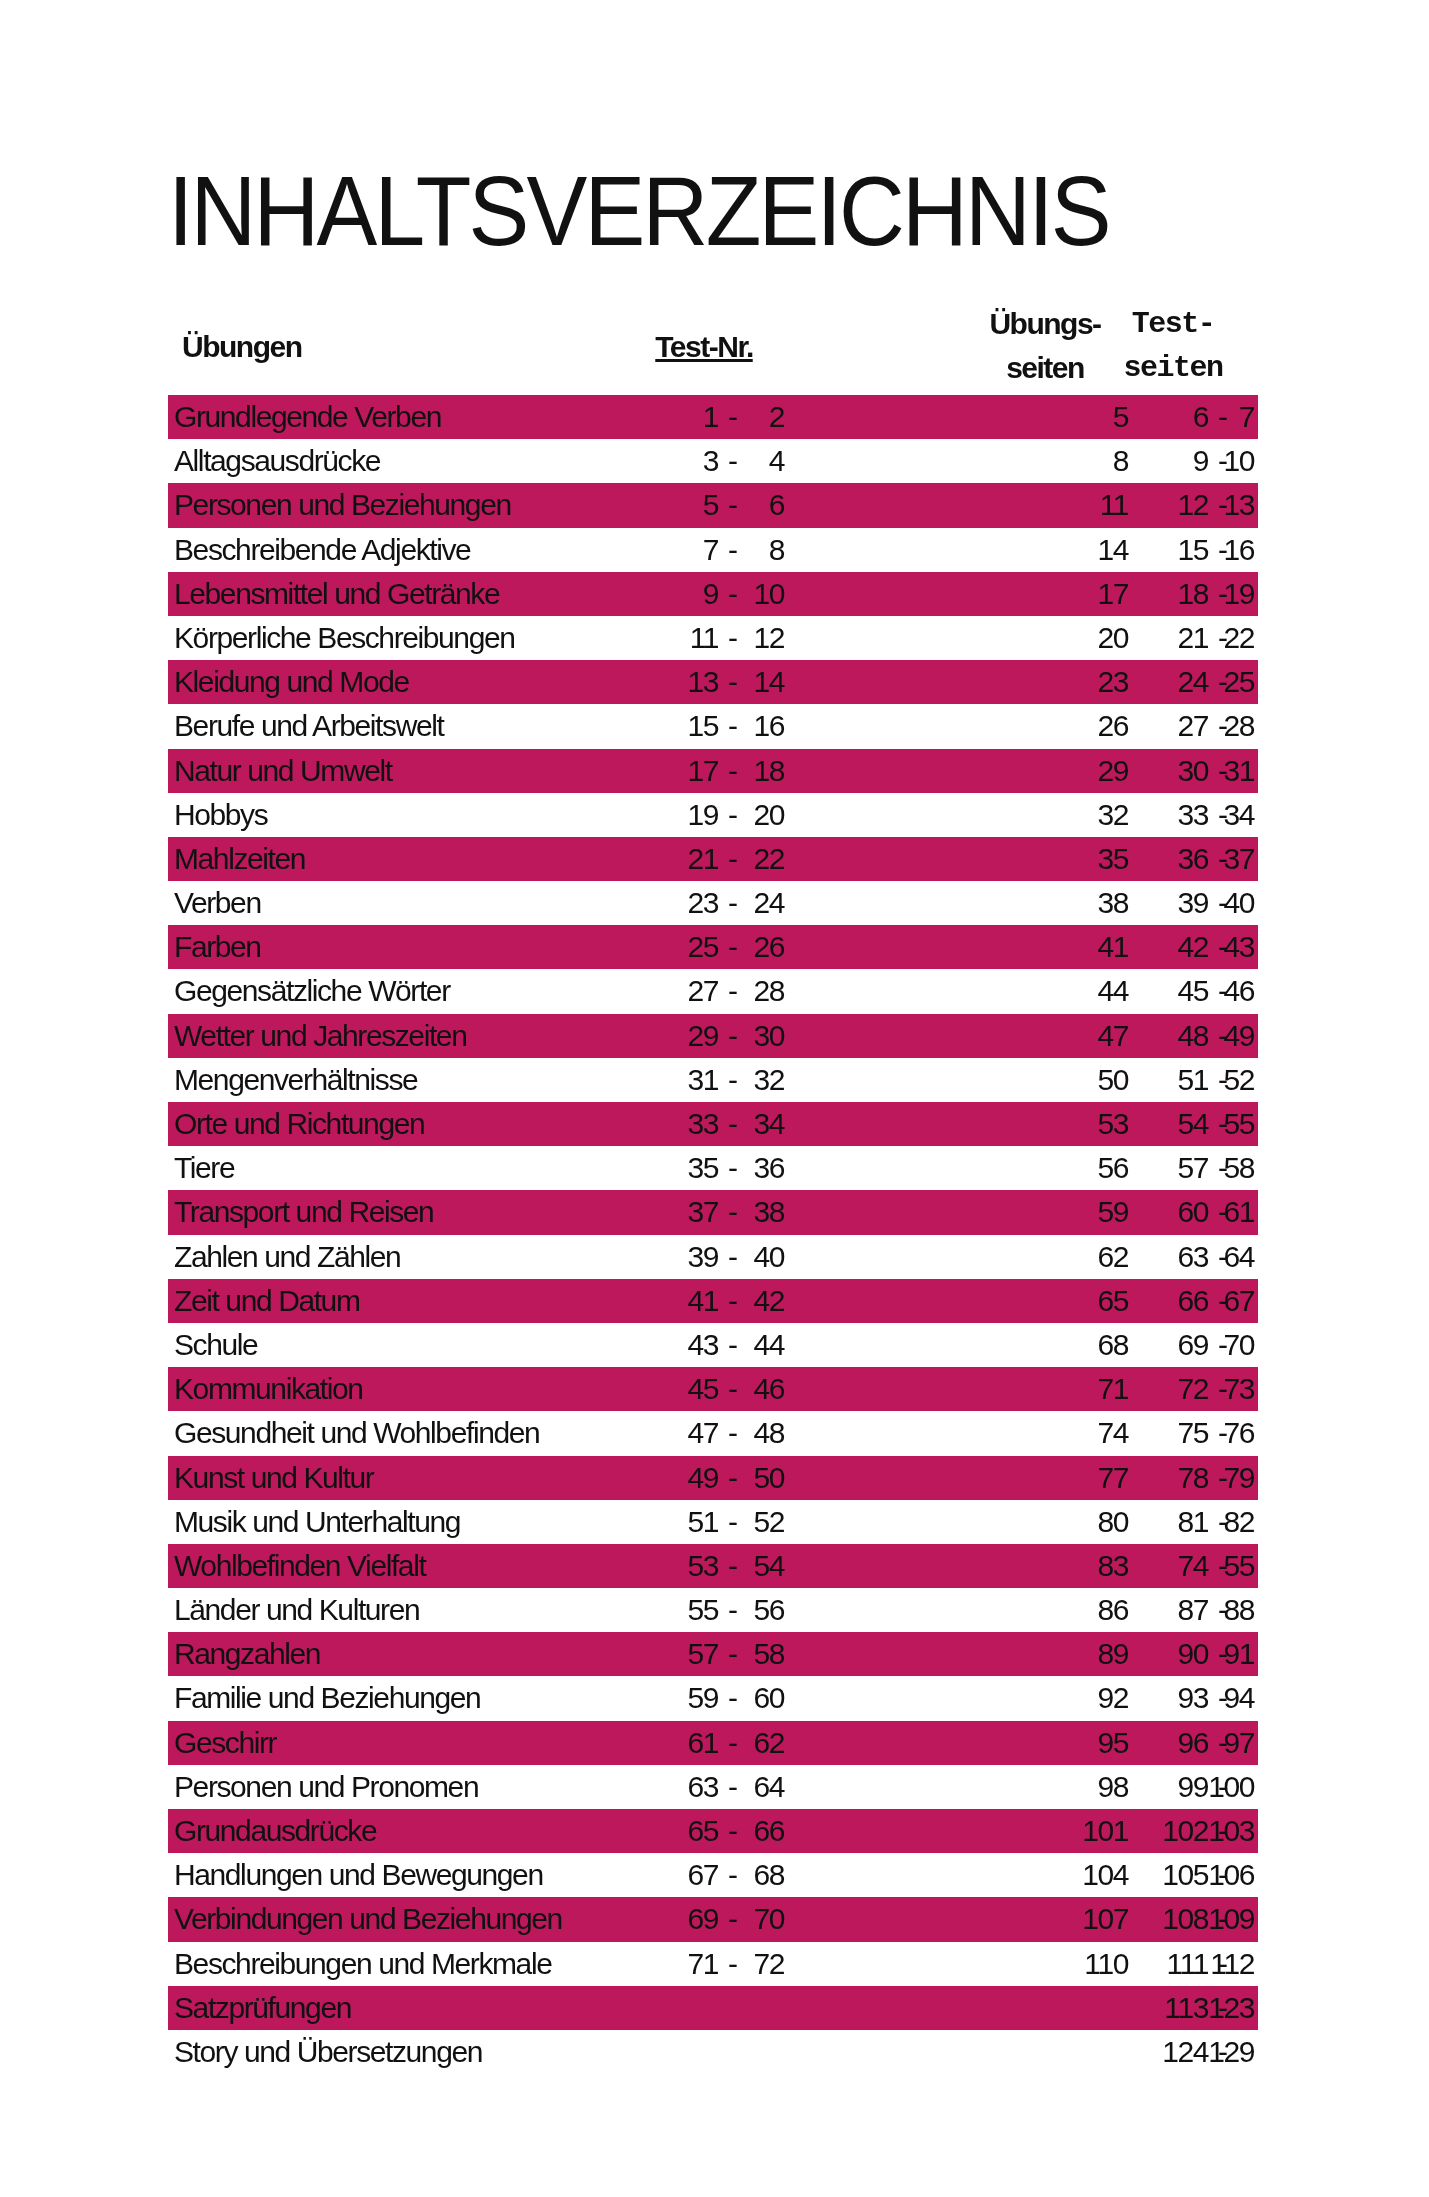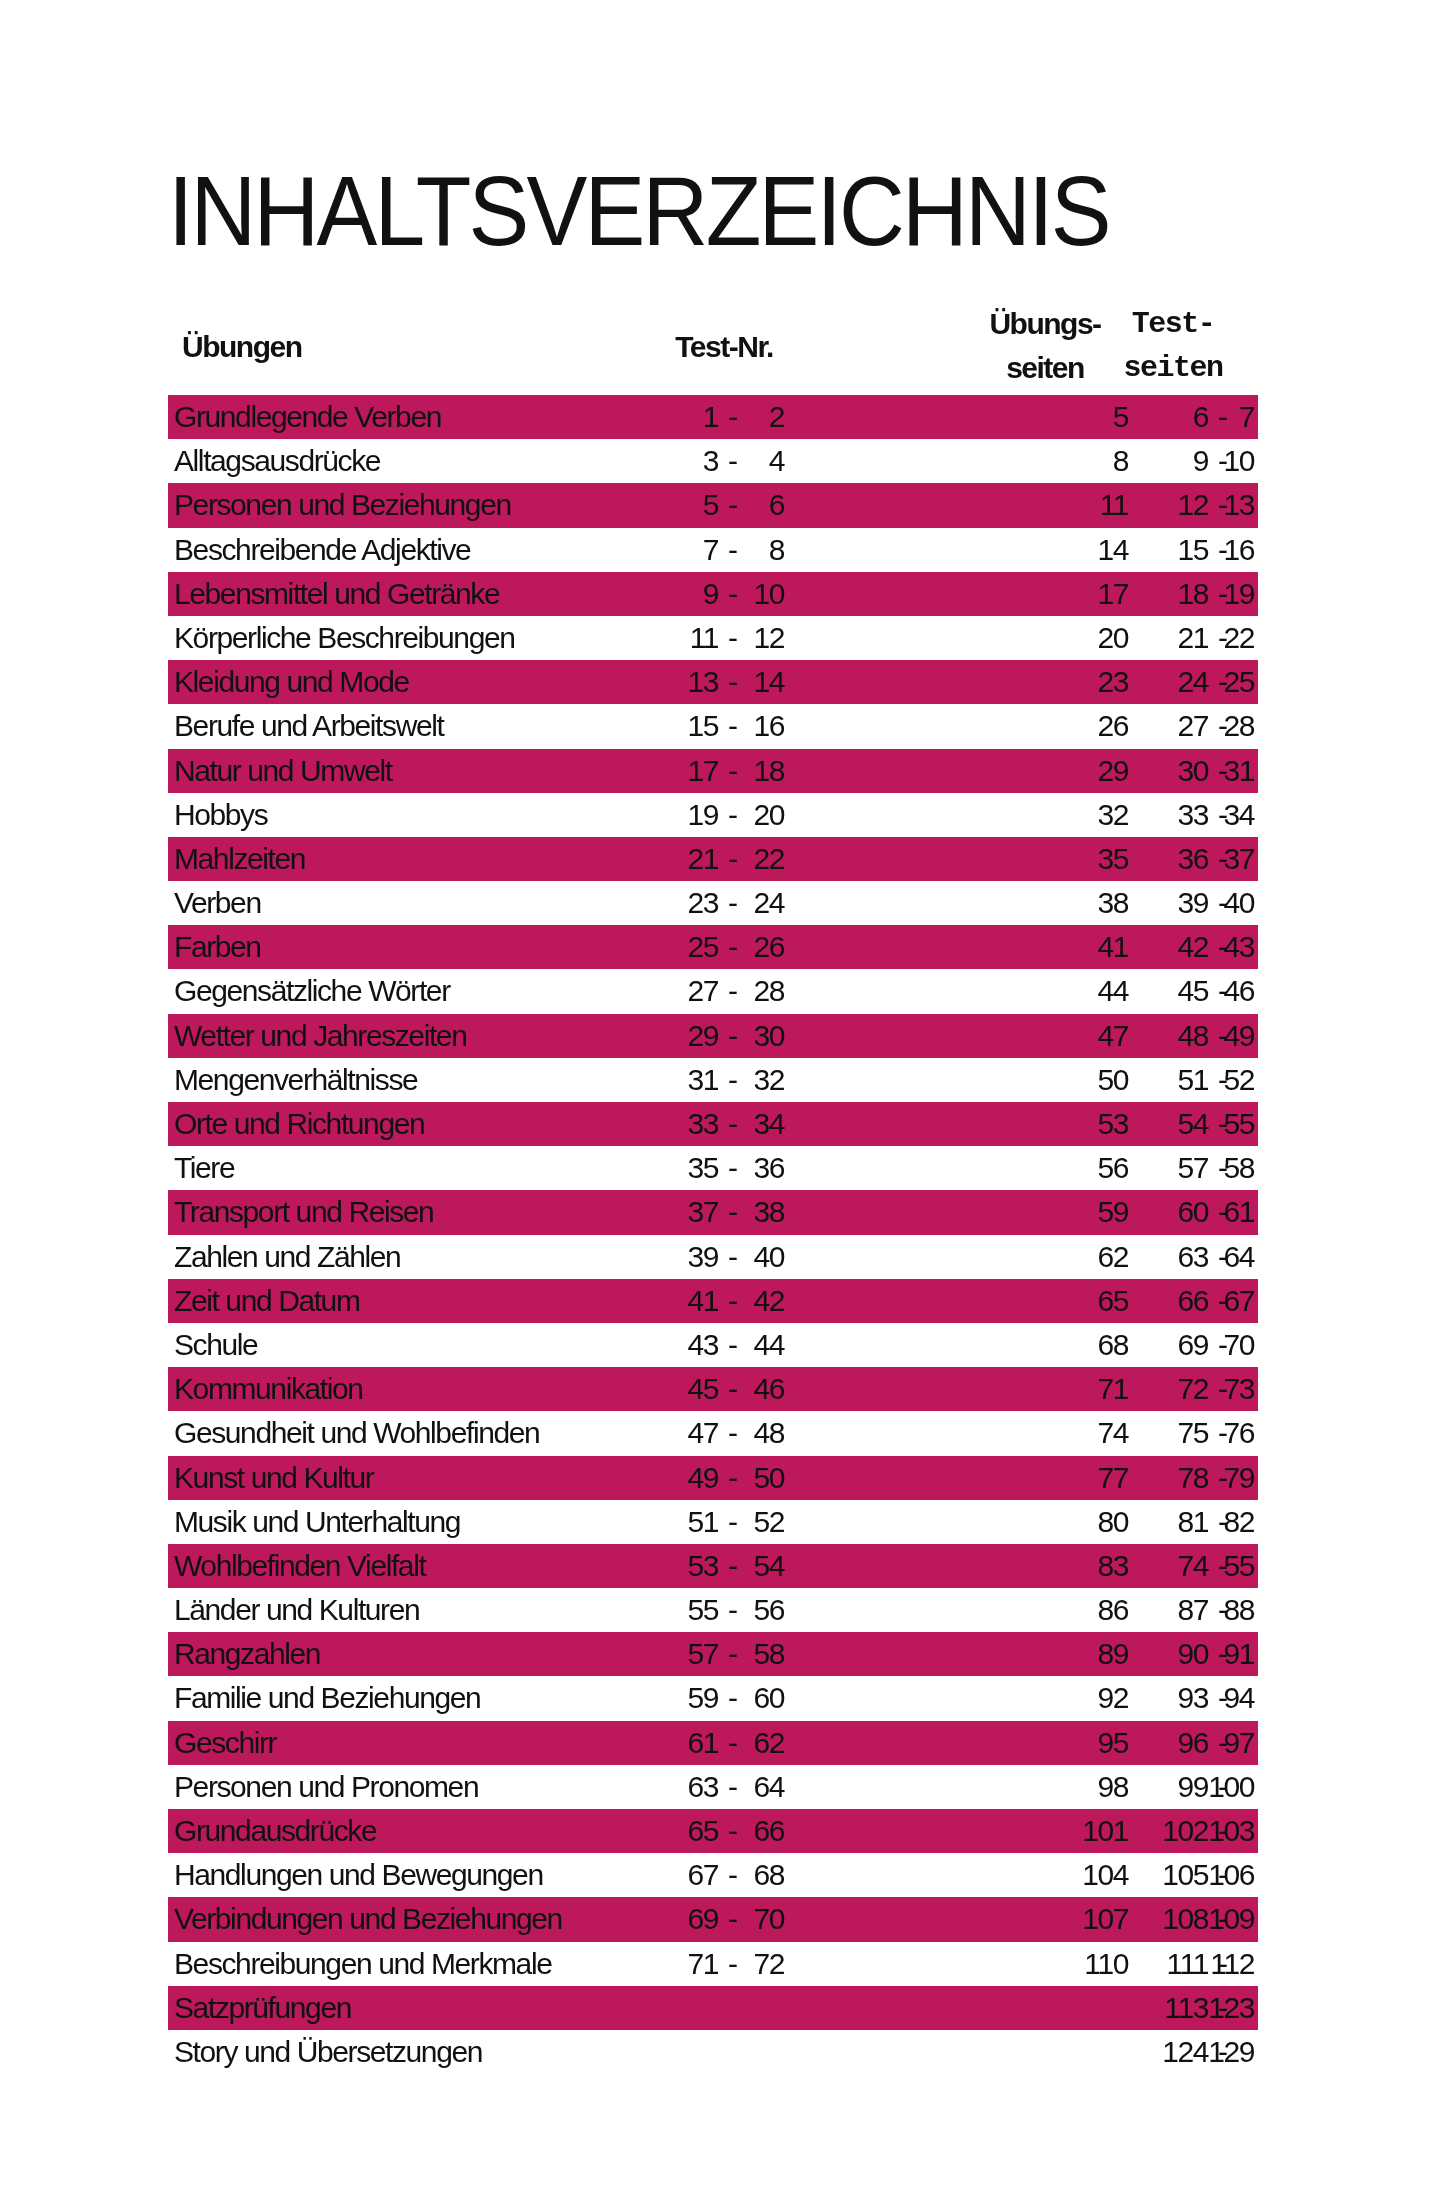--- a/index.html
+++ b/index.html
@@ -6,21 +6,21 @@
   body { width: 1429px; height: 2197px; position: relative; font-family: "Liberation Sans", sans-serif; color: #111; }
   .title {
     position: absolute; left: 168px; top: 162px;
     font-size: 98px; font-weight: 400; letter-spacing: -3px; line-height: 1;
     transform: scaleX(0.93); transform-origin: left top;
   }
   .table { position: absolute; left: 168px; top: 300px; width: 1090px; }
   .head { position: relative; height: 95px; }
   .head span { position: absolute; font-weight: 700; font-size: 30px; letter-spacing: -1.5px; line-height: 44px; text-align: center; }
   .h-name { left: 14px; top: 25px; }
-  .h-test { left: 496px; top: 25px; width: 120px; }
+  .h-test { left: 476px; top: 25px; width: 120px; text-decoration: underline; }
   .h-ueb { left: 812px; top: 2px; width: 130px; }
   .h-ts { left: 950px; top: 2px; width: 110px; font-family: Liberation Mono, monospace; }
   .row { position: relative; height: 44.2px; font-size: 30px; letter-spacing: -1.4px; line-height: 44px; }
   .row.odd { background: #be185d; }
   .row span { position: absolute; top: 0; white-space: nowrap; }
   .c-name { left: 6px; }
   .c-t1 { left: 500px; width: 50px; text-align: right; }
   .c-d1 { left: 560px; }
   .c-t2 { left: 570px; width: 46px; text-align: right; }
   .c-ueb { left: 900px; width: 60px; text-align: right; }

